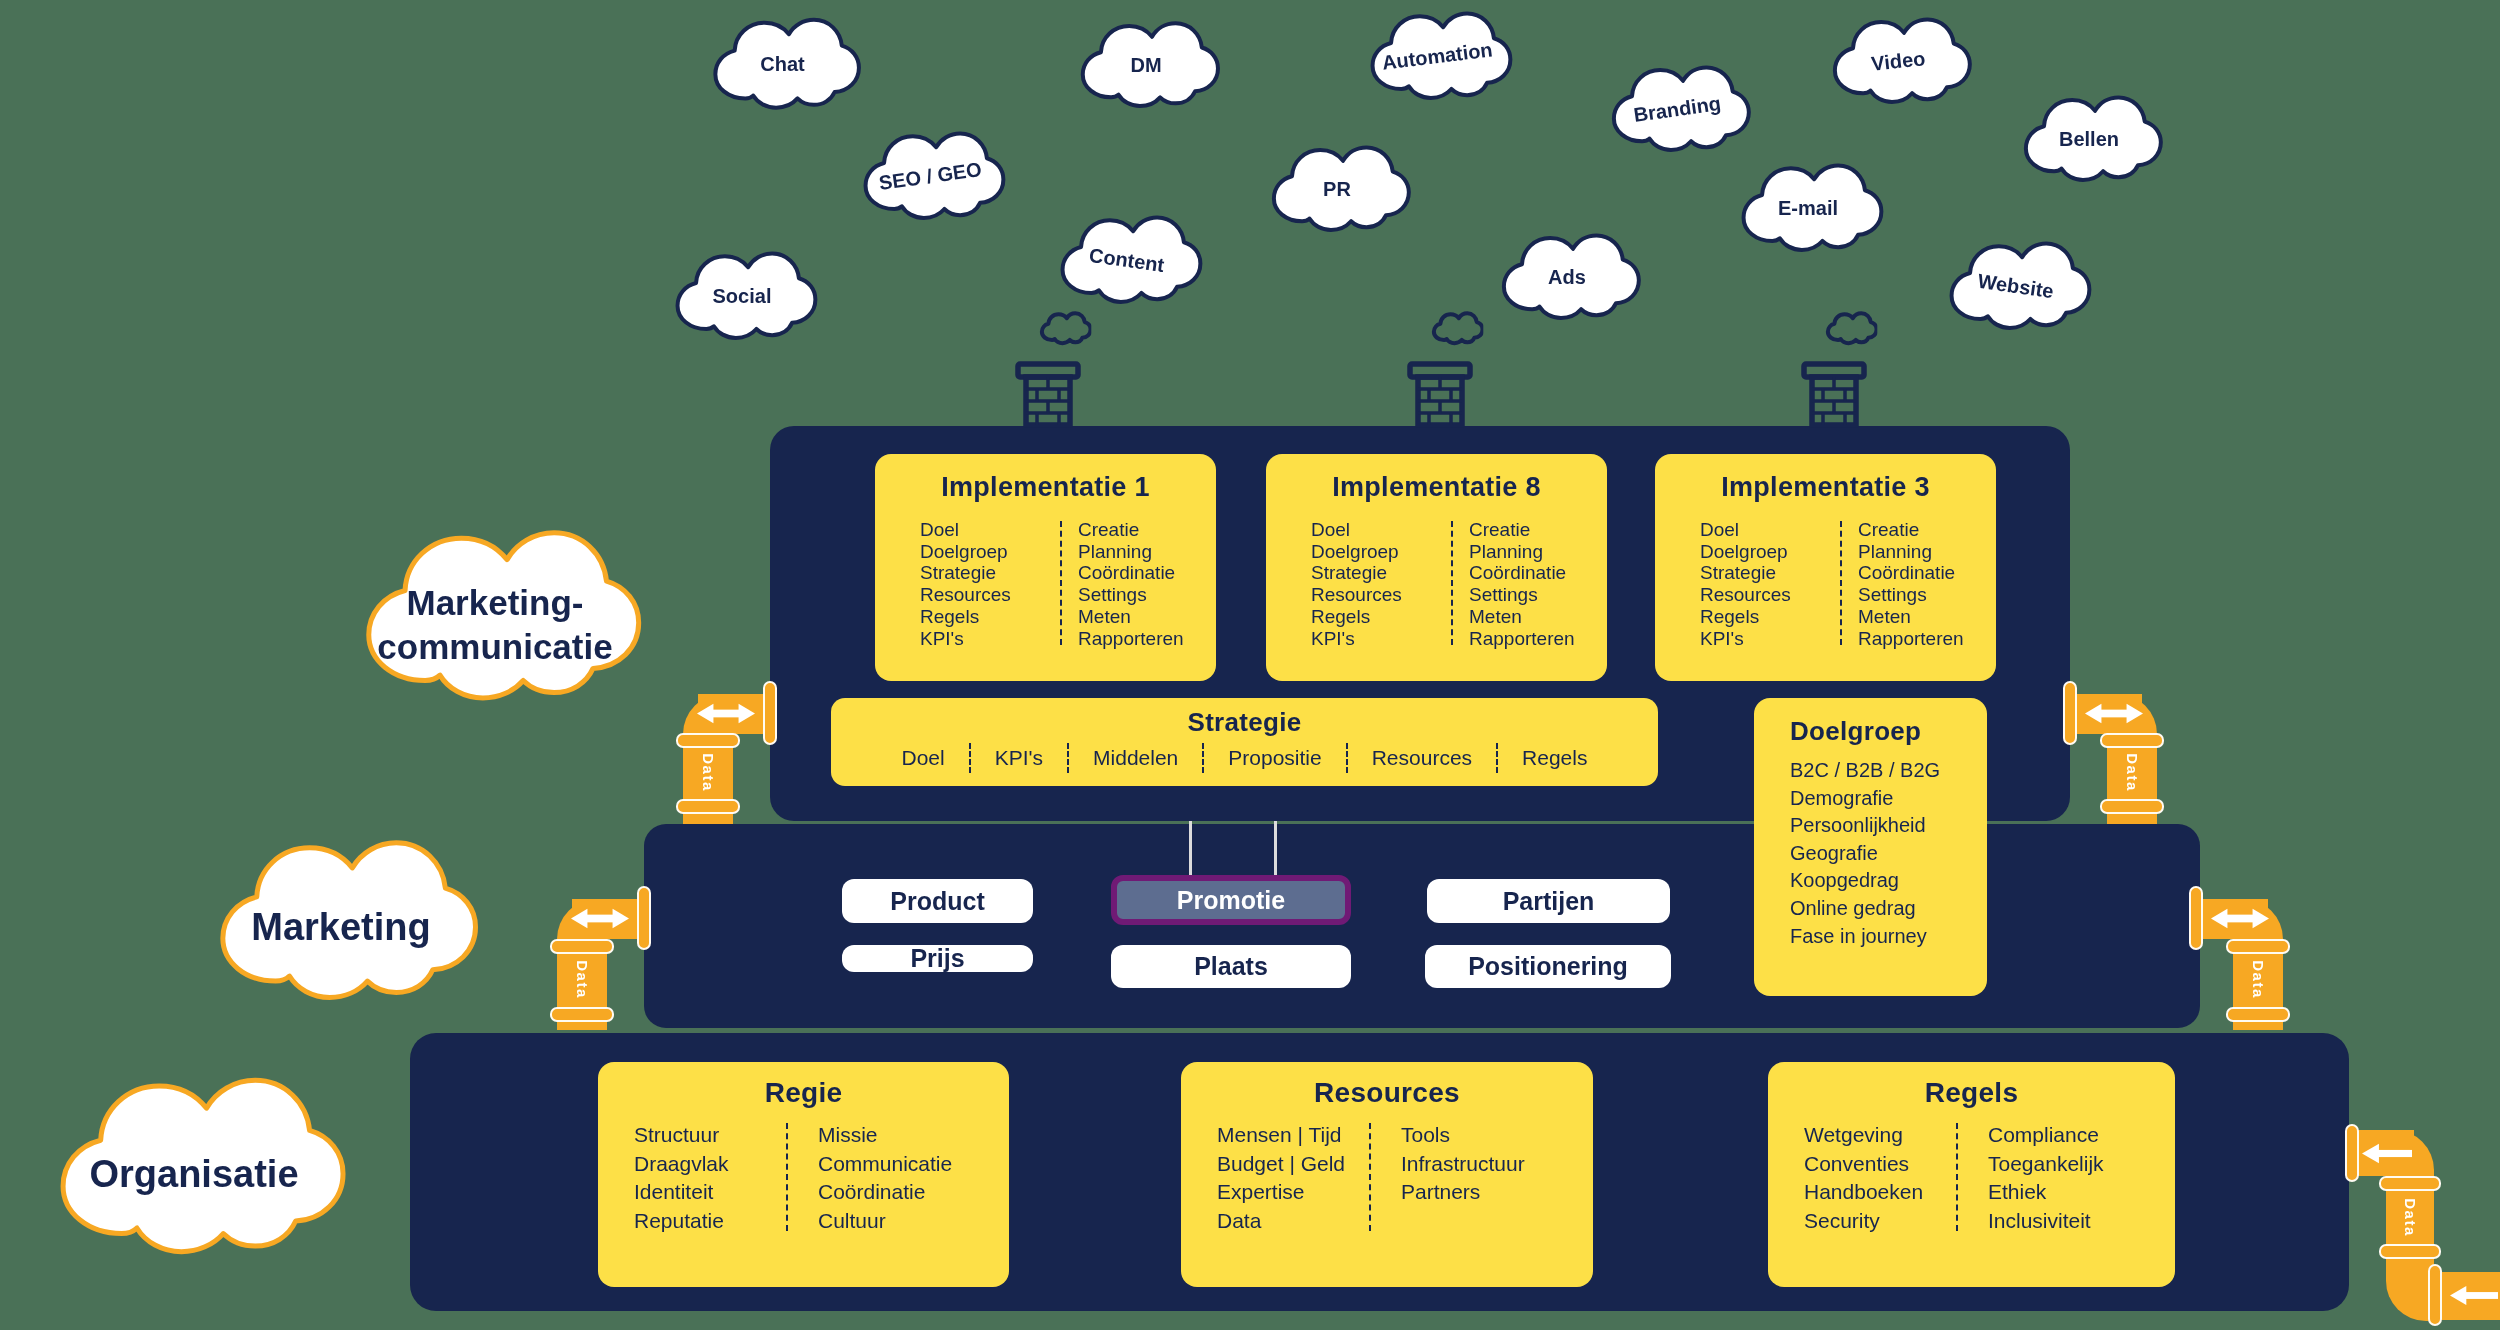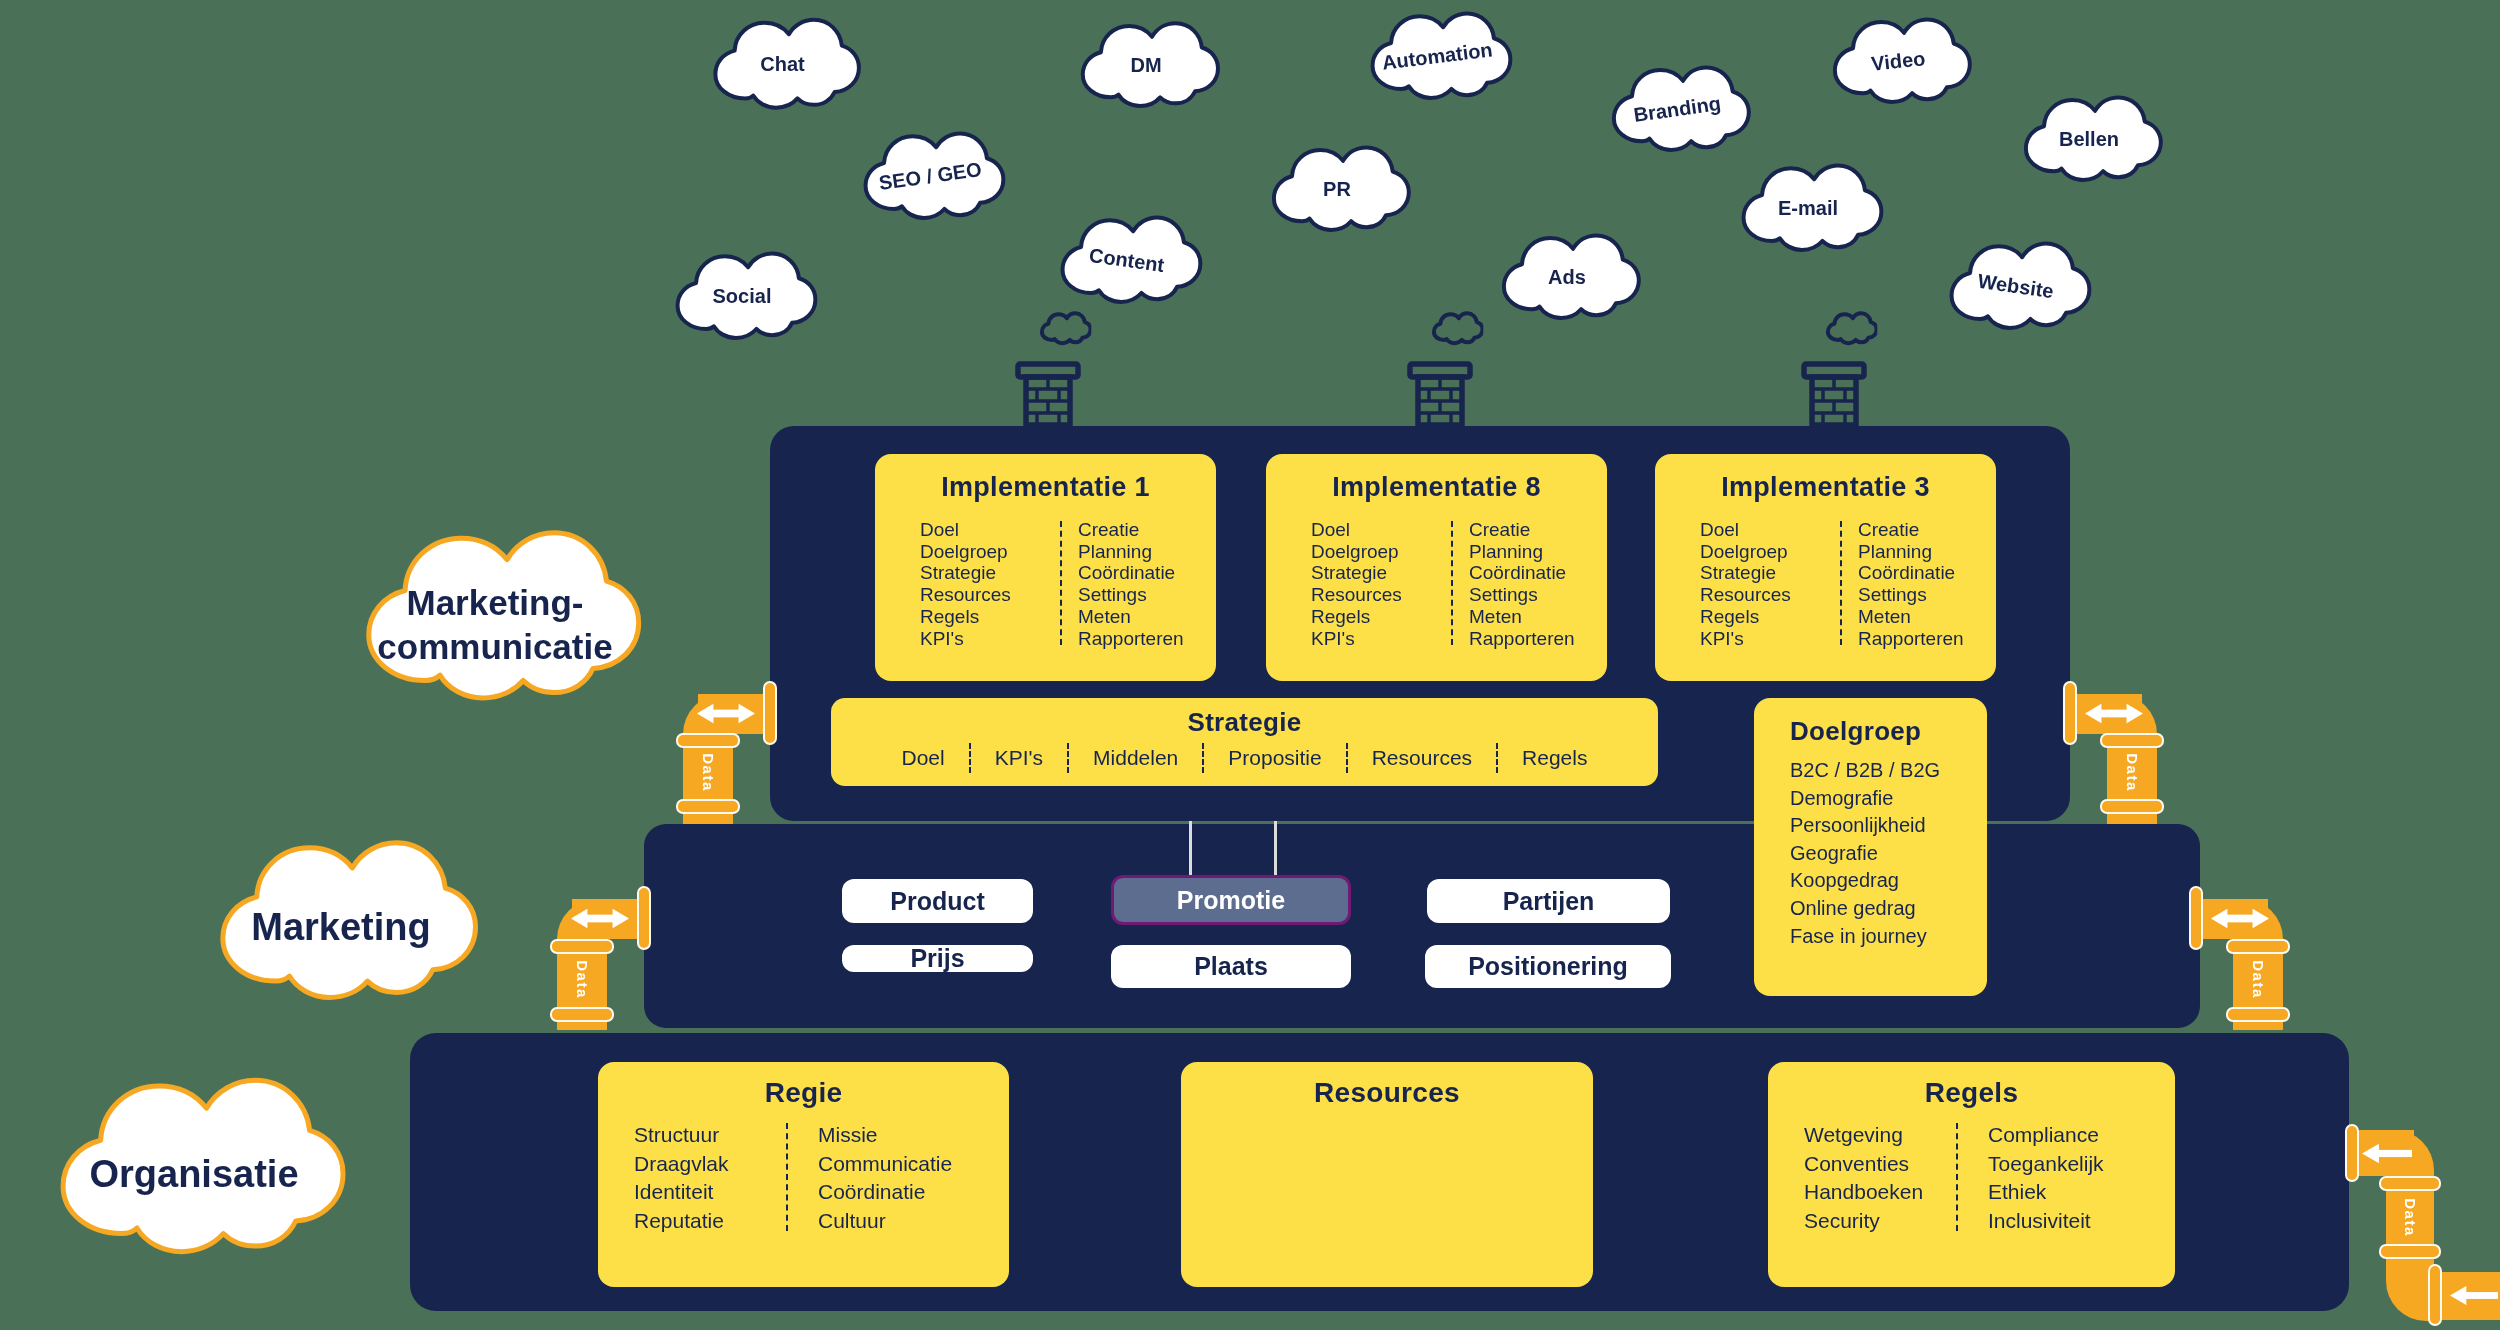--- a/index.html
+++ b/index.html
@@ -40,21 +40,21 @@
   .org-card .card-title{padding-top:15px;font-size:28px;}
   .org-card .cols{margin-top:12px;}
   .org-card .col-l{width:152px;margin-left:36px;}
   .org-card .col-r{margin-left:30px;}
   .org-card .col-l div,.org-card .col-r div{font-size:21px;line-height:28.5px;}
 
   
   .pill{position:absolute;background:#fff;border-radius:12px;display:flex;align-items:center;
         justify-content:center;font-weight:700;font-size:25px;color:#17254E;}
   #pill-product{left:842px;top:879px;width:191px;height:44px;}
-  #pill-promotie{left:1111px;top:875px;width:240px;height:50px;background:#5D6D90;color:#fff;border:3px solid #701a75;}
+  #pill-promotie{left:1111px;top:875px;width:240px;height:50px;background:#5D6D90;color:#fff;border:6px solid #701a75;}
   #pill-partijen{left:1427px;top:879px;width:243px;height:44px;}
   #pill-prijs{left:842px;top:945px;width:191px;height:27px;}
   #pill-plaats{left:1111px;top:945px;width:240px;height:43px;}
   #pill-positionering{left:1425px;top:945px;width:246px;height:43px;}
   .connector{position:absolute;width:3px;background:#DCDCDC;top:821px;height:56px;}
   #conn1{left:1189px;} #conn2{left:1274px;}
 
   
   .cloud{position:absolute;}
   .cloud svg{position:absolute;inset:0;width:100%;height:100%;overflow:visible;}
@@ -352,20 +352,34 @@
         <div>Missie</div>
         <div>Communicatie</div>
         <div>Coördinatie</div>
         <div>Cultuur</div>
       </div>
     </div>
   </div>
 
   <div class="card org-card" id="resources">
     <div class="card-title">Resources</div>
+    <div class="cols">
+      <div class="col-l">
+        <div>Mensen | Tijd</div>
+        <div>Budget | Geld</div>
+        <div>Expertise</div>
+        <div>Data</div>
+      </div>
+      <div class="vdash"></div>
+      <div class="col-r">
+        <div>Tools</div>
+        <div>Infrastructuur</div>
+        <div>Partners</div>
+      </div>
+    </div>
   </div>
 
   <div class="card org-card" id="regels">
     <div class="card-title">Regels</div>
     <div class="cols">
       <div class="col-l">
         <div>Wetgeving</div>
         <div>Conventies</div>
         <div>Handboeken</div>
         <div>Security</div>

